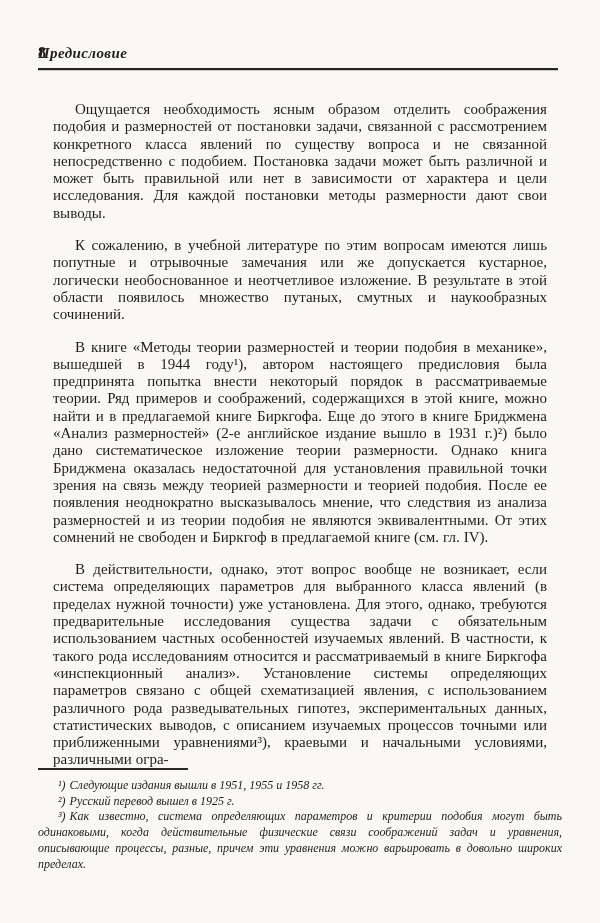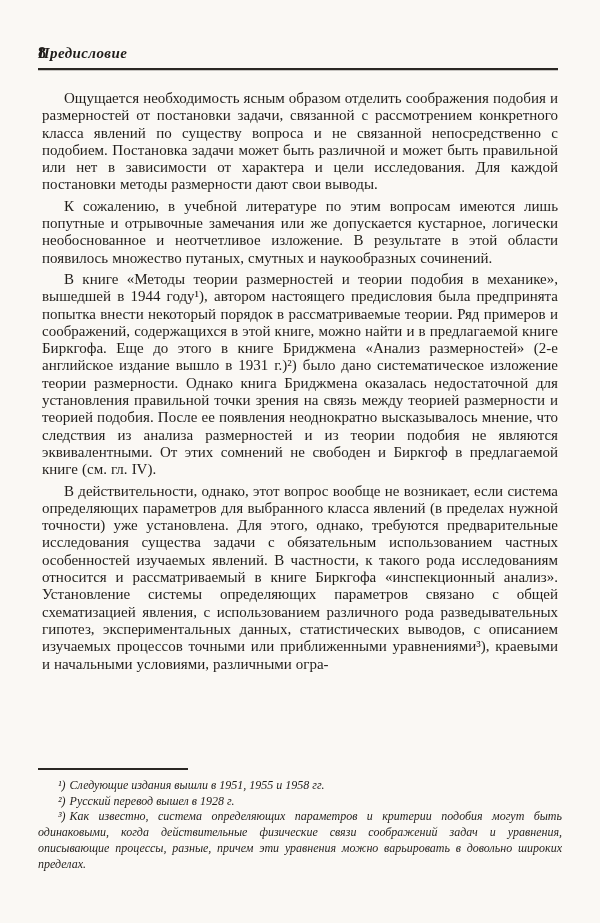--- a/index.html
+++ b/index.html
@@ -59,21 +59,21 @@
       left: 38px;
       width: 524px;
       font-size: 15px;
       line-height: 17.3px;
       text-align: justify;
       hyphens: auto;
       -webkit-hyphens: auto;
       word-spacing: 0.3px;
     }
     .body-text p {
-      margin: 4px;
+      margin: 15px;
       text-indent: 22px;
     }
     
     .footnotes {
       position: absolute;
       top: 768px;
       left: 38px;
       width: 524px;
       font-size: 12px;
       line-height: 15.7px;
@@ -111,17 +111,17 @@
   <main class="body-text">
     <p>Ощущается необходимость ясным образом отделить соображения подобия и размерностей от постановки задачи, связанной с рассмотрением конкретного класса явлений по существу вопроса и не связанной непосредственно с подобием. Постановка задачи может быть различной и может быть правильной или нет в зависимости от характера и цели исследования. Для каждой постановки методы размерности дают свои выводы.</p>
     <p>К сожалению, в учебной литературе по этим вопросам имеются лишь попутные и отрывочные замечания или же допускается кустарное, логически необоснованное и неотчетливое изложение. В результате в этой области появилось множество путаных, смутных и наукообразных сочинений.</p>
     <p>В книге «Методы теории размерностей и теории подобия в механике», вышедшей в 1944 году¹), автором настоящего предисловия была предпринята попытка внести некоторый порядок в рассматриваемые теории. Ряд примеров и соображений, содержащихся в этой книге, можно найти и в предлагаемой книге Биркгофа. Еще до этого в книге Бриджмена «Анализ размерностей» (2-е английское издание вышло в 1931 г.)²) было дано систематическое изложение теории размерности. Однако книга Бриджмена оказалась недостаточной для установления правильной точки зрения на связь между теорией размерности и теорией подобия. После ее появления неоднократно высказывалось мнение, что следствия из анализа размерностей и из теории подобия не являются эквивалентными. От этих сомнений не свободен и Биркгоф в предлагаемой книге (см. гл. IV).</p>
     <p>В действительности, однако, этот вопрос вообще не возникает, если система определяющих параметров для выбранного класса явлений (в пределах нужной точности) уже установлена. Для этого, однако, требуются предварительные исследования существа задачи с обязательным использованием частных особенностей изучаемых явлений. В частности, к такого рода исследованиям относится и рассматриваемый в книге Биркгофа «инспекционный анализ». Установление системы определяющих параметров связано с общей схематизацией явления, с использованием различного рода разведывательных гипотез, экспериментальных данных, статистических выводов, с описанием изучаемых процессов точными или приближенными уравнениями³), краевыми и начальными условиями, различными огра-</p>
   </main>
 
   <footer class="footnotes">
     <div class="footnote-rule"></div>
     <p><span class="fn-marker">¹)</span><span>Следующие издания вышли в 1951, 1955 и 1958 гг.</span></p>
-    <p><span class="fn-marker">²)</span><span>Русский перевод вышел в 1928 г.</span></p>
+    <p><span class="fn-marker">²)</span><span>Русский перевод вышел в 1925 г.</span></p>
     <p><span class="fn-marker">³)</span><span>Как известно, система определяющих параметров и критерии подобия могут быть одинаковыми, когда действительные физические связи соображений задач и уравнения, описывающие процессы, разные, причем эти уравнения можно варьировать в довольно широких пределах.</span></p>
   </footer>
 
 </div>
 
 </body></html>

